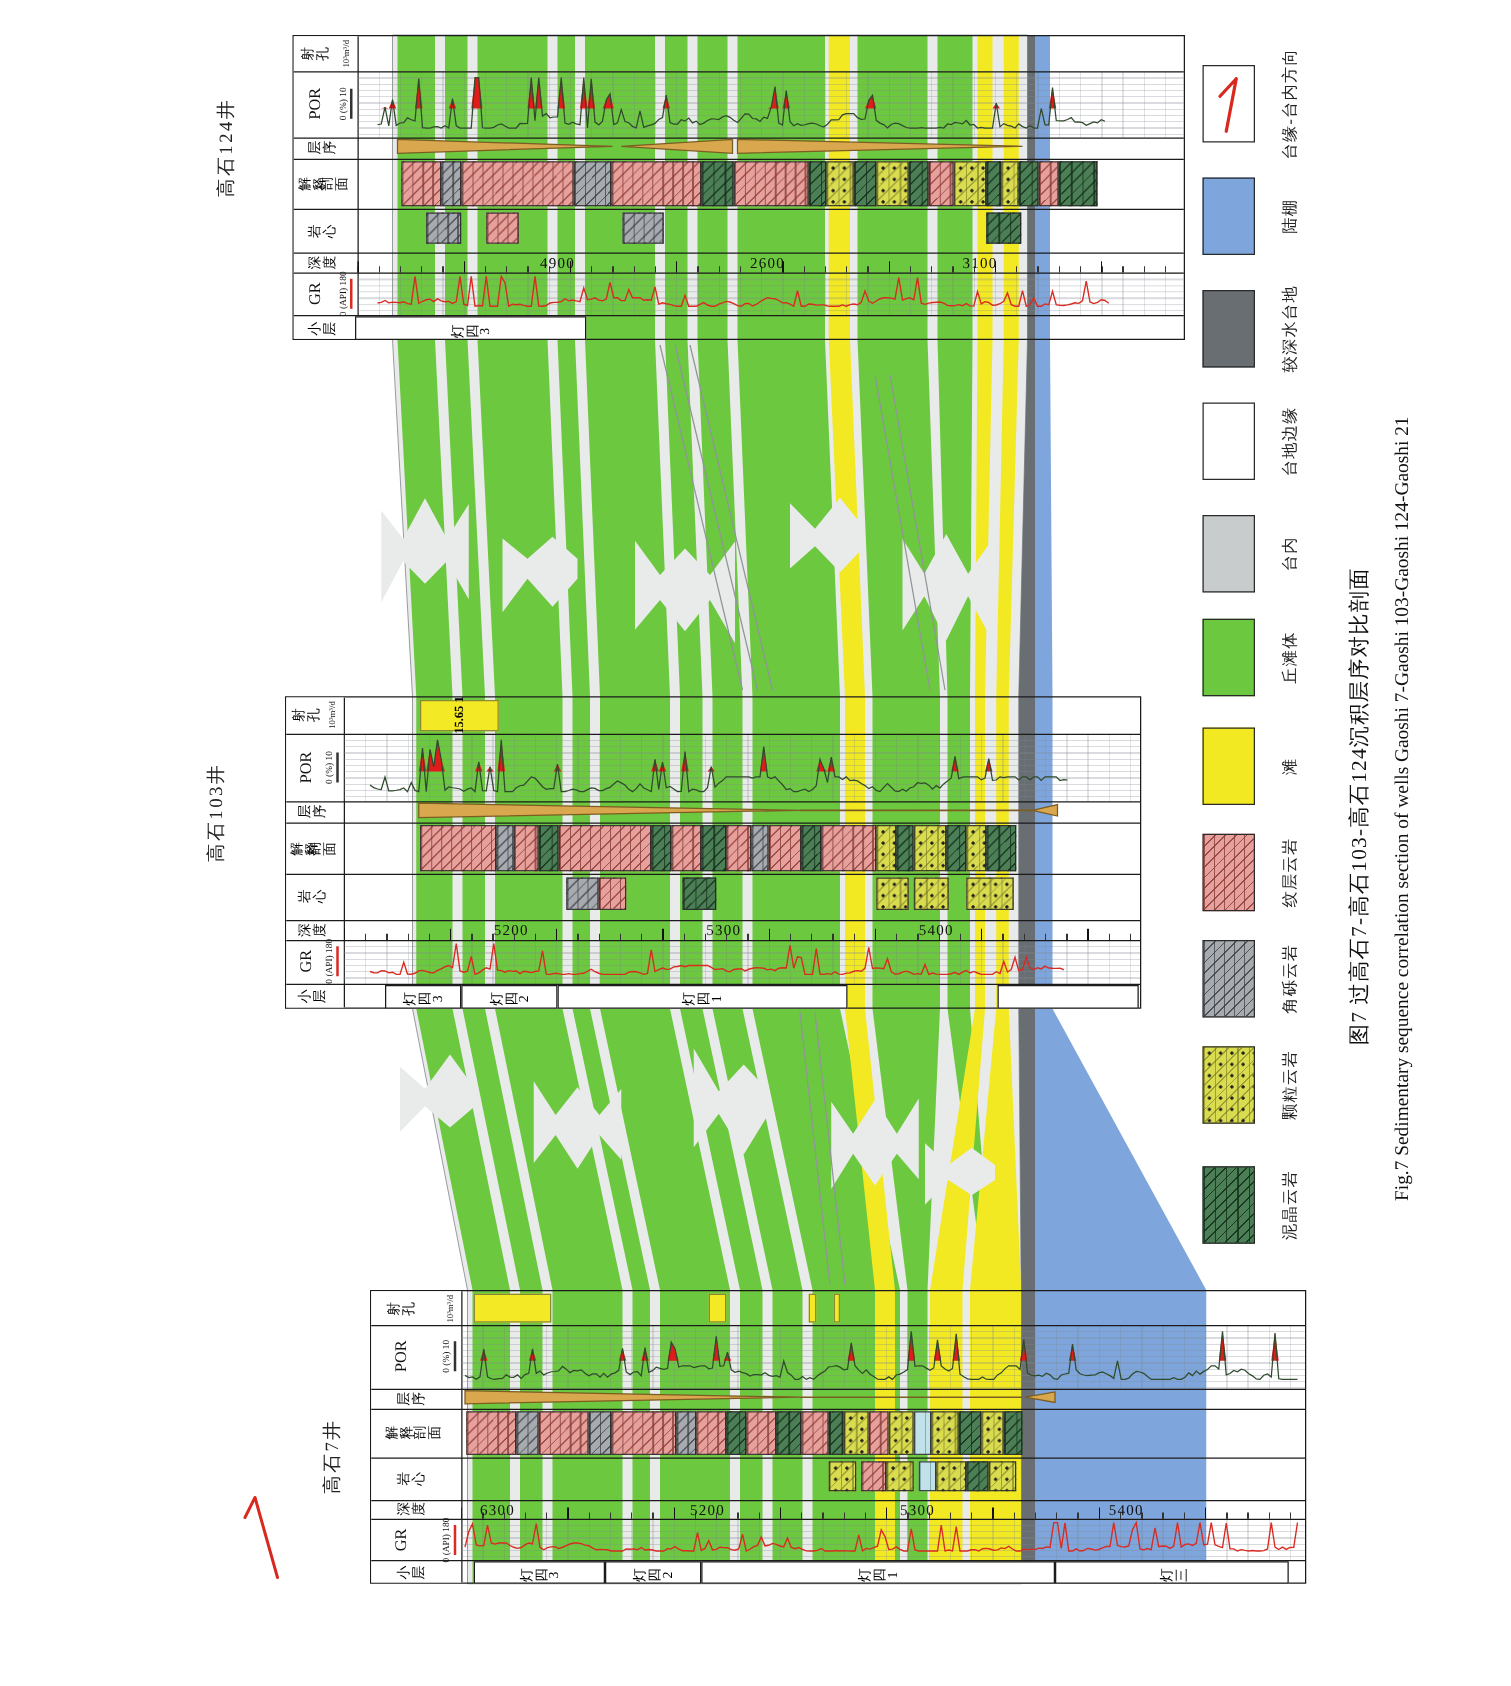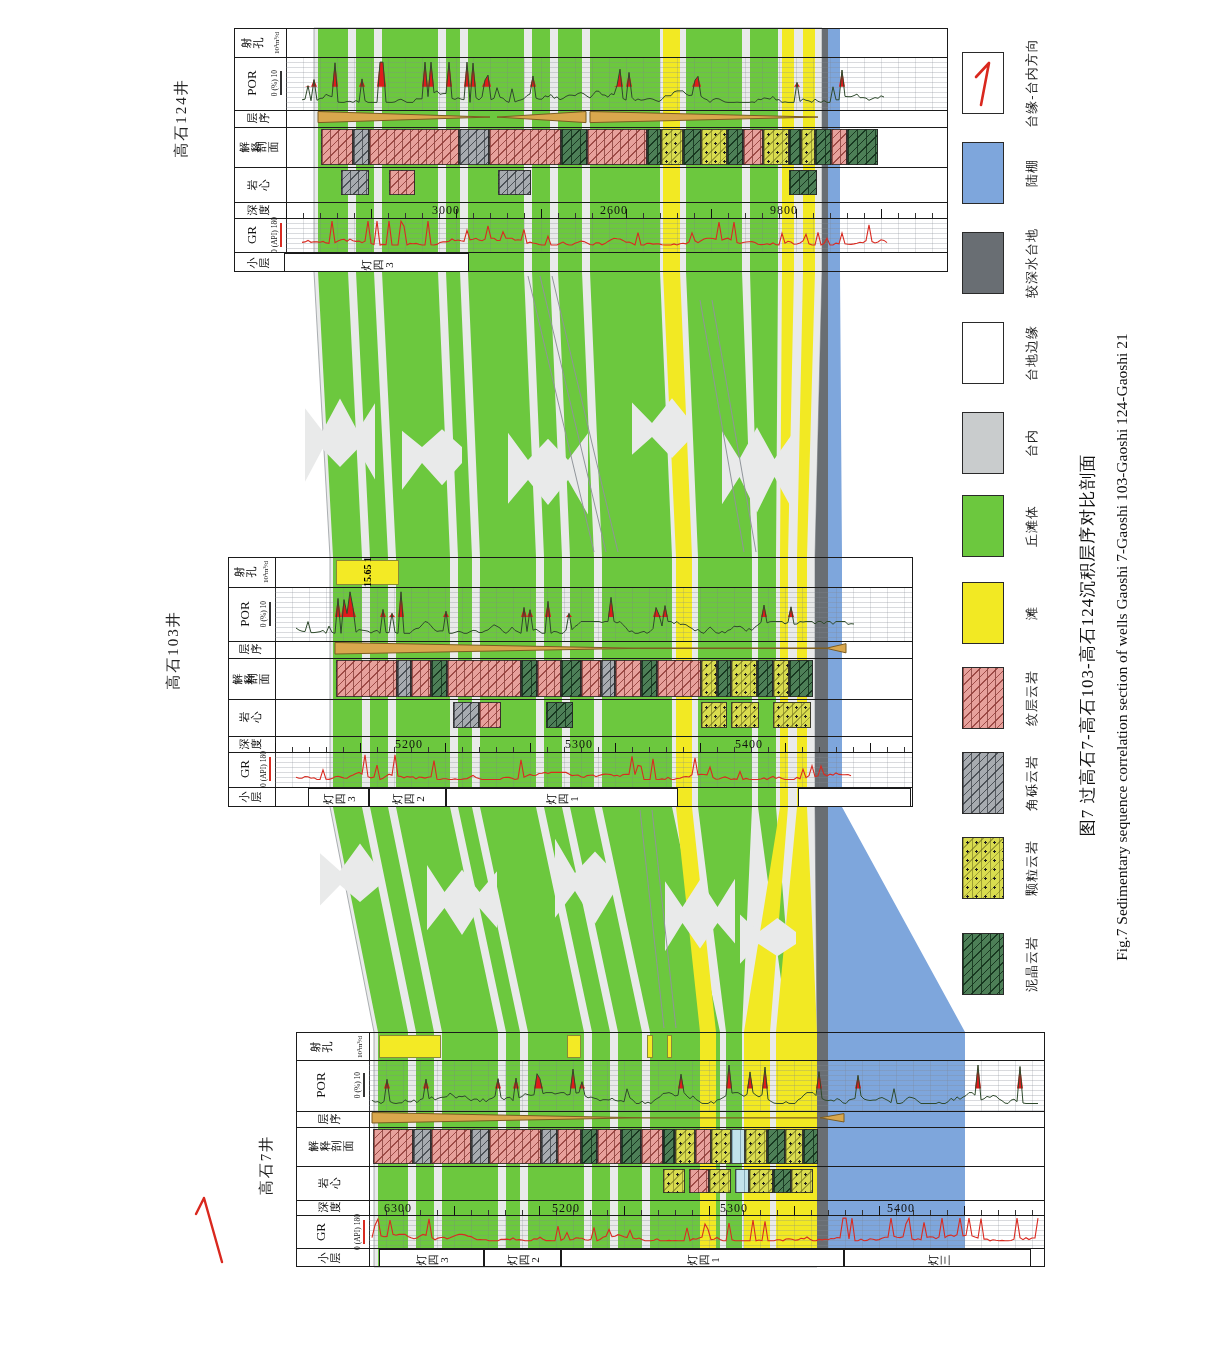--- a/index.html
+++ b/index.html
@@ -126,23 +126,23 @@
           <div style="position: absolute; left: 45px; top: 194.18px; width: 1.5px; height: 24px; background: rgb(217, 43, 33);"></div>
           <div class="vchars" style="left: 22.95px; top: 233.63px; position: absolute;">
             <span style="font-size: 11px; width: 12px;">小</span>
             <span style="font-size: 11px; width: 12px;">层</span>
           </div>
         </div>
         <div class="grid" style="left: 51px; right: 0px; top: 28.06px; height: 52.46px; position: absolute;"></div>
         <div class="grid" style="left: 51px; right: 0px; top: 189.1px; height: 34.16px; position: absolute;"></div>
         <div class="ticks" style="left: 51px; right: 0px; top: 184.1px; height: 5px; position: absolute;"></div>
         <div class="ticksMaj" style="left: 51px; right: 0px; top: 180.1px; height: 9px; position: absolute;"></div>
-        <div class="depthLabel" style="left: 211px; top: 174.24px;">3000</div>
+        <div class="depthLabel" style="left: 211px; top: 174.24px;">4900</div>
         <div class="depthLabel" style="left: 379px; top: 174.24px;">2600</div>
-        <div class="depthLabel" style="left: 549px; top: 174.24px;">9800</div>
+        <div class="depthLabel" style="left: 549px; top: 174.24px;">3100</div>
         <div class="lith lp-pink" style="left: 86px; top: 99.6px; width: 32px; height: 36.26px;"></div>
         <div class="lith lp-gray" style="left: 118px; top: 99.6px; width: 16px; height: 36.26px;"></div>
         <div class="lith lp-pink" style="left: 134px; top: 99.6px; width: 90px; height: 36.26px;"></div>
         <div class="lith lp-gray" style="left: 224px; top: 99.6px; width: 30px; height: 36.26px;"></div>
         <div class="lith lp-pink" style="left: 254px; top: 99.6px; width: 72px; height: 36.26px;"></div>
         <div class="lith lp-dgreen" style="left: 326px; top: 99.6px; width: 26px; height: 36.26px;"></div>
         <div class="lith lp-pink" style="left: 352px; top: 99.6px; width: 60px; height: 36.26px;"></div>
         <div class="lith lp-dgreen" style="left: 412px; top: 99.6px; width: 14px; height: 36.26px;"></div>
         <div class="lith lp-grain" style="left: 426px; top: 99.6px; width: 22px; height: 36.26px;"></div>
         <div class="lith lp-dgreen" style="left: 448px; top: 99.6px; width: 18px; height: 36.26px;"></div>

